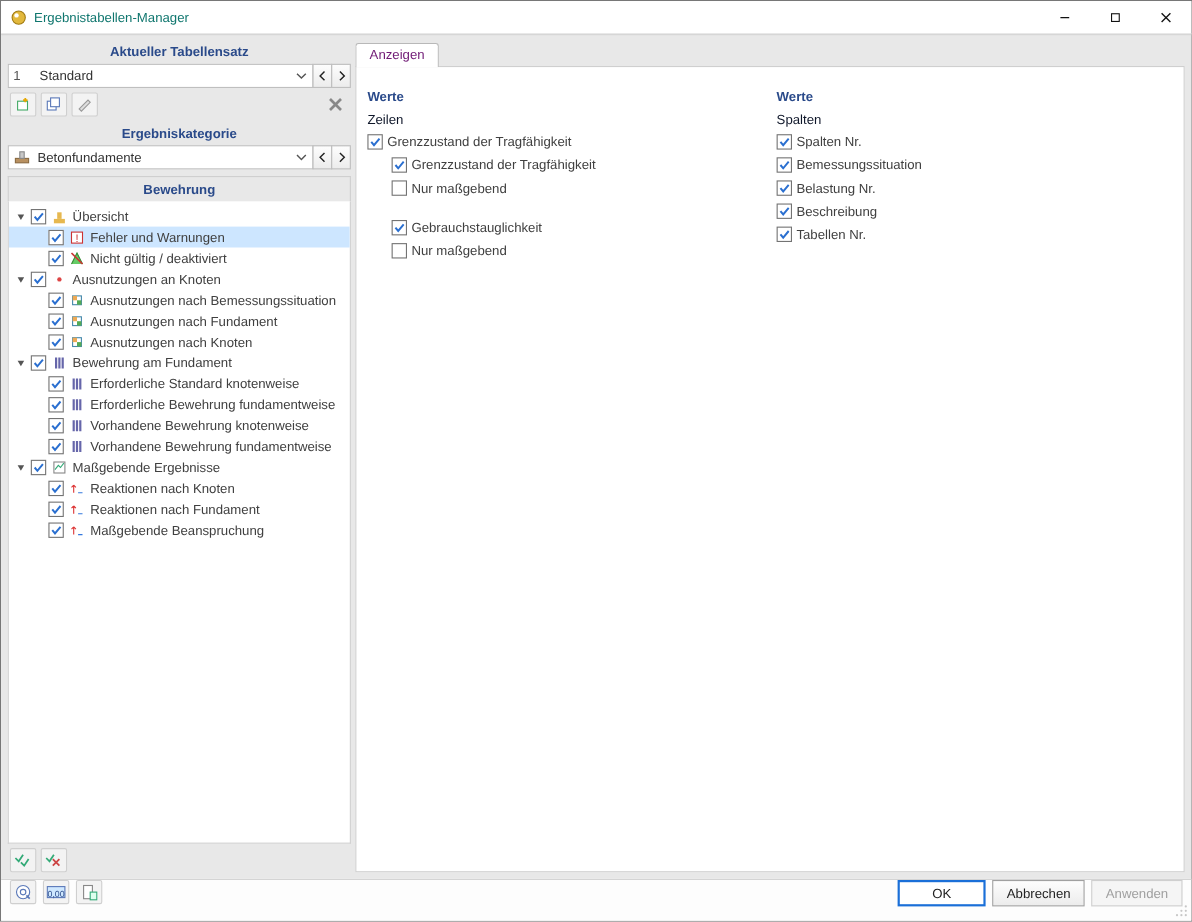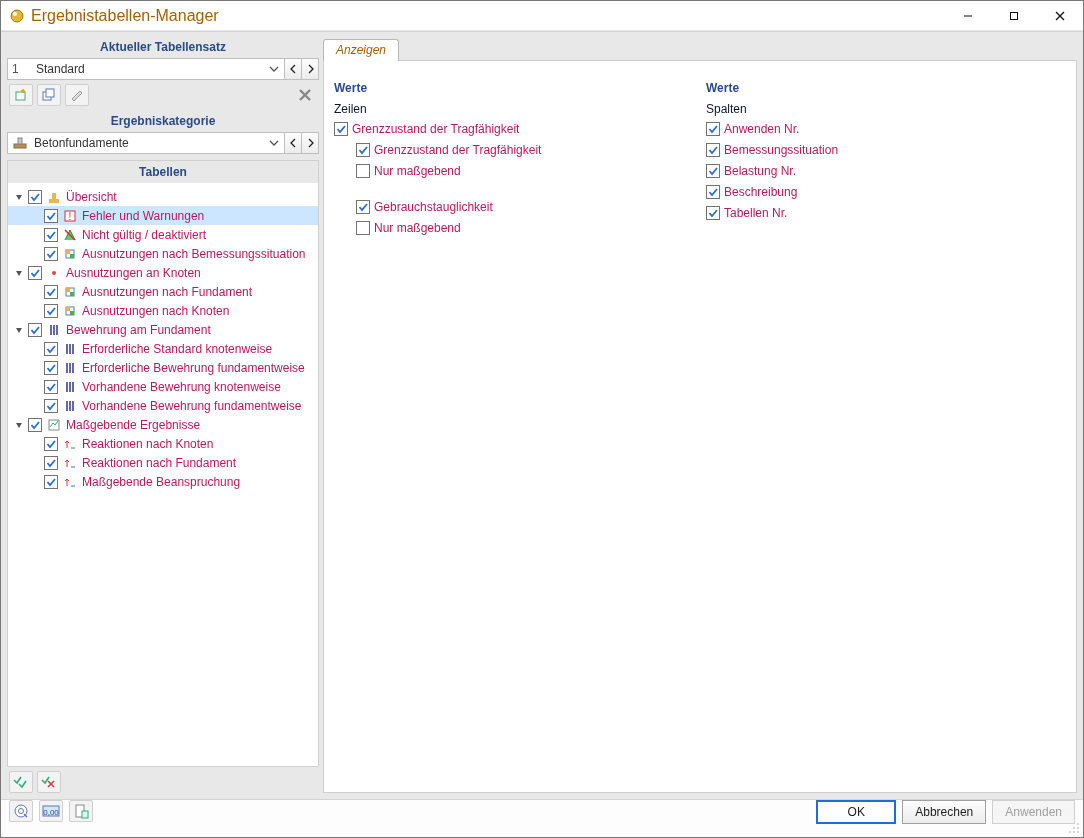--- a/index.html
+++ b/index.html
@@ -9,21 +9,21 @@
     font-size: 12px;
     color: #1a1a1a;
     background: #fff;
     user-select: none;
   }
   .window { width:1084px; height:838px; display:flex; flex-direction:column; border:1px solid #777; background:#fff; }
 
   
   .titlebar { display:flex; align-items:center; height:30px; background:#fff; border-bottom:1px solid #e8e8e8; }
   .titlebar .title-icon { width:16px; height:16px; margin:0 6px 0 8px; }
-  .titlebar .title { flex:0 0 auto; font-size:16px; color:#a16207; }
+  .titlebar .title { flex:0 0 auto; font-size:12px; color:#0f766e; }
   .titlebar .spacer { flex:1; }
   .tbtn { width:46px; height:30px; display:flex; align-items:center; justify-content:center; color:#111; }
 
   
   .clientarea { flex:1; display:flex; background:#e8e8e8; border-top:1px solid #d4d4d4; }
 
   
   .leftpanel { width:318px; display:flex; flex-direction:column; padding:6px 0 6px 6px; gap:6px; }
   .section { margin-bottom:0; }
   .sec-title { color:#2a4a8a; font-weight:600; padding:2px 4px 4px;text-align:center; }
@@ -54,35 +54,34 @@
   .treepanel { flex:1; background:#fff; border:1px solid #cfcfcf; padding:4px 0; overflow:auto; border-top:none; }
   .sec-title.treet { border:1px solid #cfcfcf; border-bottom:none; background:#e8e8e8; padding:4px 6px; }
   .trow { display:flex; align-items:center; height:19px; padding:0 4px 0 0; white-space:nowrap; }
   .trow.selected { background:#cde6ff; }
   .twist { width:14px; height:14px; display:flex; align-items:center; justify-content:center; color:#666; font-size:9px; }
   .twist.empty { visibility:hidden; }
   .tcheck { width:14px; height:14px; border:1px solid #737373; background:#fff; margin:0 4px 0 2px; display:flex; align-items:center; justify-content:center; }
   .tcheck.checked svg { display:block; }
   .tcheck svg { display:none; }
   .ticon { width:16px; height:16px; margin-right:4px; display:inline-flex; align-items:center; justify-content:center; }
-  .tlabel { font-size:12px; color:#be185d; }
+  .tlabel { font-size:12px; color:#404040; }
   .indent0 { padding-left:4px; }
   .indent1 { padding-left:20px; }
 
   .leftbottom { display:flex; gap:4px; padding:4px 0 0 2px; }
 
   
   .rightpanel { flex:1; display:flex; flex-direction:column; padding:6px 6px 6px 4px; }
   .tabstrip { display:flex; height:22px; }
   .tab {
     background:linear-gradient(#f7f7f7,#e2e2e2);
     border:1px solid #b8b8b8; border-bottom:none;
-    padding:3px 12px 2px; font-size:12px; color:#a16207;
+    padding:3px 12px 2px; font-size:12px; color:#701a75;
     border-radius:3px 3px 0 0;
-    font-style:italic;
   }
   .tab.active { background:#fff; position:relative; top:1px; }
   .rightcontent {
     flex:1; background:#fff; border:1px solid #cfcfcf;
     display:flex; padding:8px 10px; gap:4px;
   }
   .col { display:flex; flex-direction:column; gap:1px;margin-top:12px; }
   .col.leftcol { flex:1; }
   .col.rightcol { width:360px; }
   .col-title { color:#2a4a8a; font-weight:600; margin-bottom:4px; }
@@ -245,21 +244,21 @@
             <div class="navbtn">
                 <svg width="10" height="12">
                   <use href="#triR"></use>
                 </svg>
               </div>
           </div>
         </div>
       </div>
 
       <div class="section" style="flex:1; display:flex; flex-direction:column; min-height:0;">
-        <div class="sec-title treet">Tabellen</div>
+        <div class="sec-title treet">Bewehrung</div>
         <div class="treepanel">
 
           <div class="trow indent0">
             <span class="twist">
                 <svg width="10" height="10">
                   <use href="#expander-open"></use>
                 </svg>
               </span>
             <span class="tcheck checked">
                 <svg width="10" height="10">
@@ -298,54 +297,54 @@
               </span>
             <span class="ticon">
                 <svg width="14" height="14">
                   <path d="M2 12 L7 2 L12 12" fill="#6c6" stroke="#383"></path>
                   <line x1="2" y1="2" x2="12" y2="12" stroke="#c33" stroke-width="1.5"></line>
                 </svg>
               </span>
             <span class="tlabel">Nicht gültig / deaktiviert</span>
           </div>
 
+          <div class="trow indent0">
+            <span class="twist">
+                <svg width="10" height="10">
+                  <use href="#expander-open"></use>
+                </svg>
+              </span>
+            <span class="tcheck checked">
+                <svg width="10" height="10">
+                  <use href="#chk"></use>
+                </svg>
+              </span>
+            <span class="ticon">
+                <svg width="14" height="14">
+                  <circle cx="7" cy="7" r="2" fill="#d44"></circle>
+                </svg>
+              </span>
+            <span class="tlabel">Ausnutzungen an Knoten</span>
+          </div>
           <div class="trow indent1">
               <span class="twist empty"></span>
               <span class="tcheck checked">
                 <svg width="10" height="10">
                   <use href="#chk"></use>
                 </svg>
               </span>
               <span class="ticon">
                 <svg width="14" height="14">
                   <rect x="3" y="3" width="8" height="8" fill="none" stroke="#48a"></rect>
                   <rect x="3" y="3" width="4" height="4" fill="#ea5"></rect>
                   <rect x="7" y="7" width="4" height="4" fill="#5a5"></rect>
                 </svg>
               </span>
               <span class="tlabel">Ausnutzungen nach Bemessungssituation</span>
             </div>
-          <div class="trow indent0">
-            <span class="twist">
-                <svg width="10" height="10">
-                  <use href="#expander-open"></use>
-                </svg>
-              </span>
-            <span class="tcheck checked">
-                <svg width="10" height="10">
-                  <use href="#chk"></use>
-                </svg>
-              </span>
-            <span class="ticon">
-                <svg width="14" height="14">
-                  <circle cx="7" cy="7" r="2" fill="#d44"></circle>
-                </svg>
-              </span>
-            <span class="tlabel">Ausnutzungen an Knoten</span>
-          </div>
           <div class="trow indent1">
               <span class="twist empty"></span>
               <span class="tcheck checked">
                 <svg width="10" height="10">
                   <use href="#chk"></use>
                 </svg>
               </span>
               <span class="ticon">
                 <svg width="14" height="14">
                   <rect x="3" y="3" width="8" height="8" fill="none" stroke="#48a"></rect>
@@ -591,21 +590,21 @@
 
         <div class="col rightcol">
           <div class="col-title">Werte</div>
           <div class="subhdr">Spalten</div>
           <div class="checkrow pad1">
               <span class="tcheck checked">
                 <svg width="10" height="10">
                   <use href="#chk"></use>
                 </svg>
               </span>
-              <span class="tlabel">Anwenden Nr.</span>
+              <span class="tlabel">Spalten Nr.</span>
             </div>
           <div class="checkrow pad1">
               <span class="tcheck checked">
                 <svg width="10" height="10">
                   <use href="#chk"></use>
                 </svg>
               </span>
               <span class="tlabel">Bemessungssituation</span>
             </div>
           <div class="checkrow pad1">

